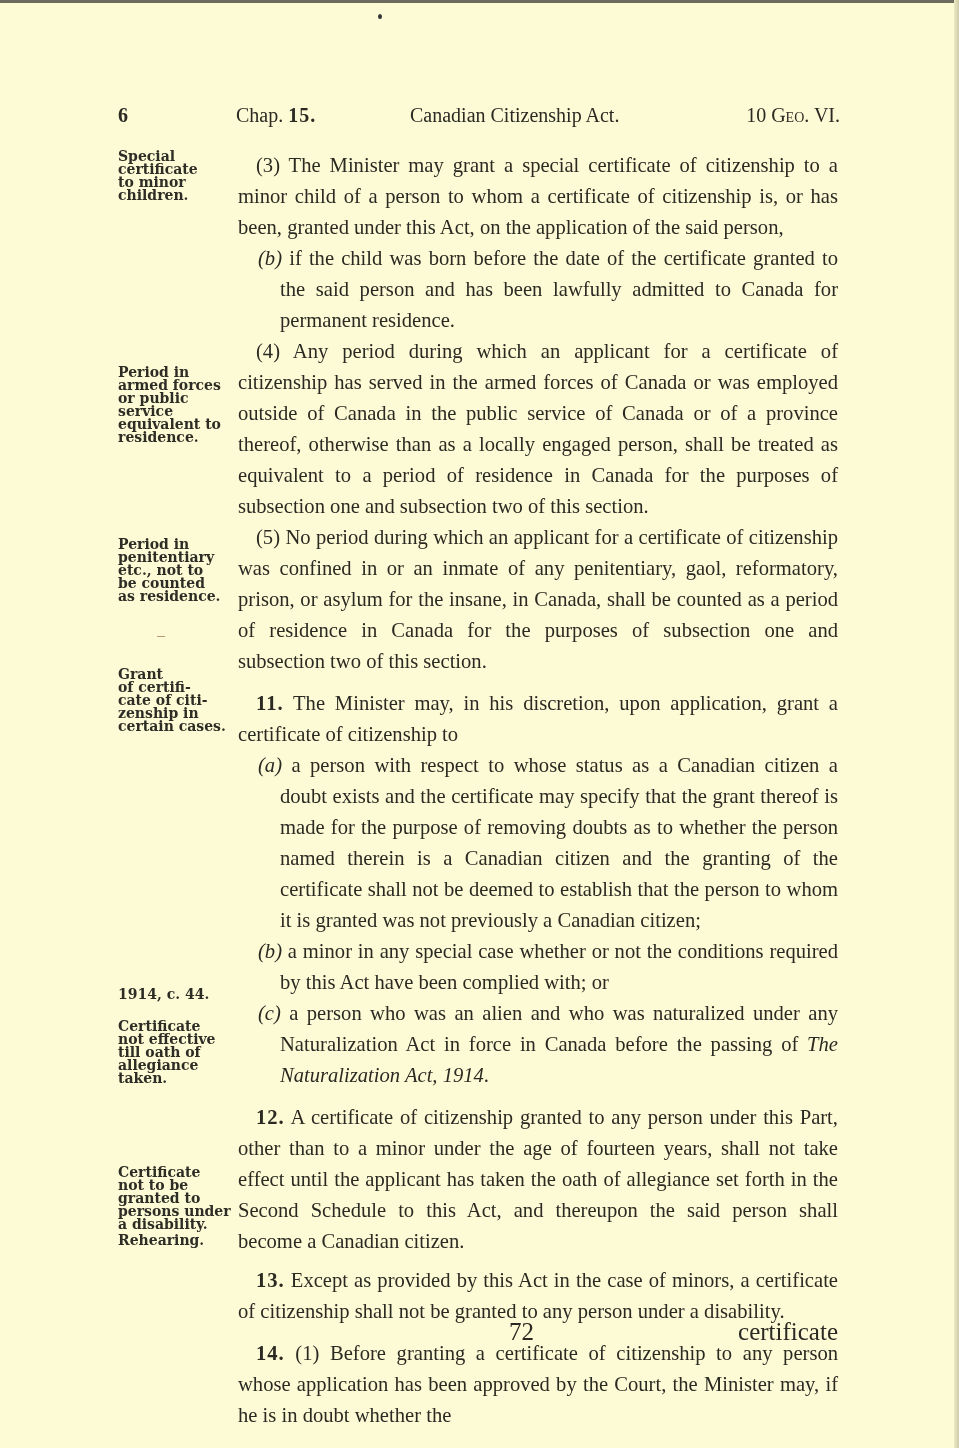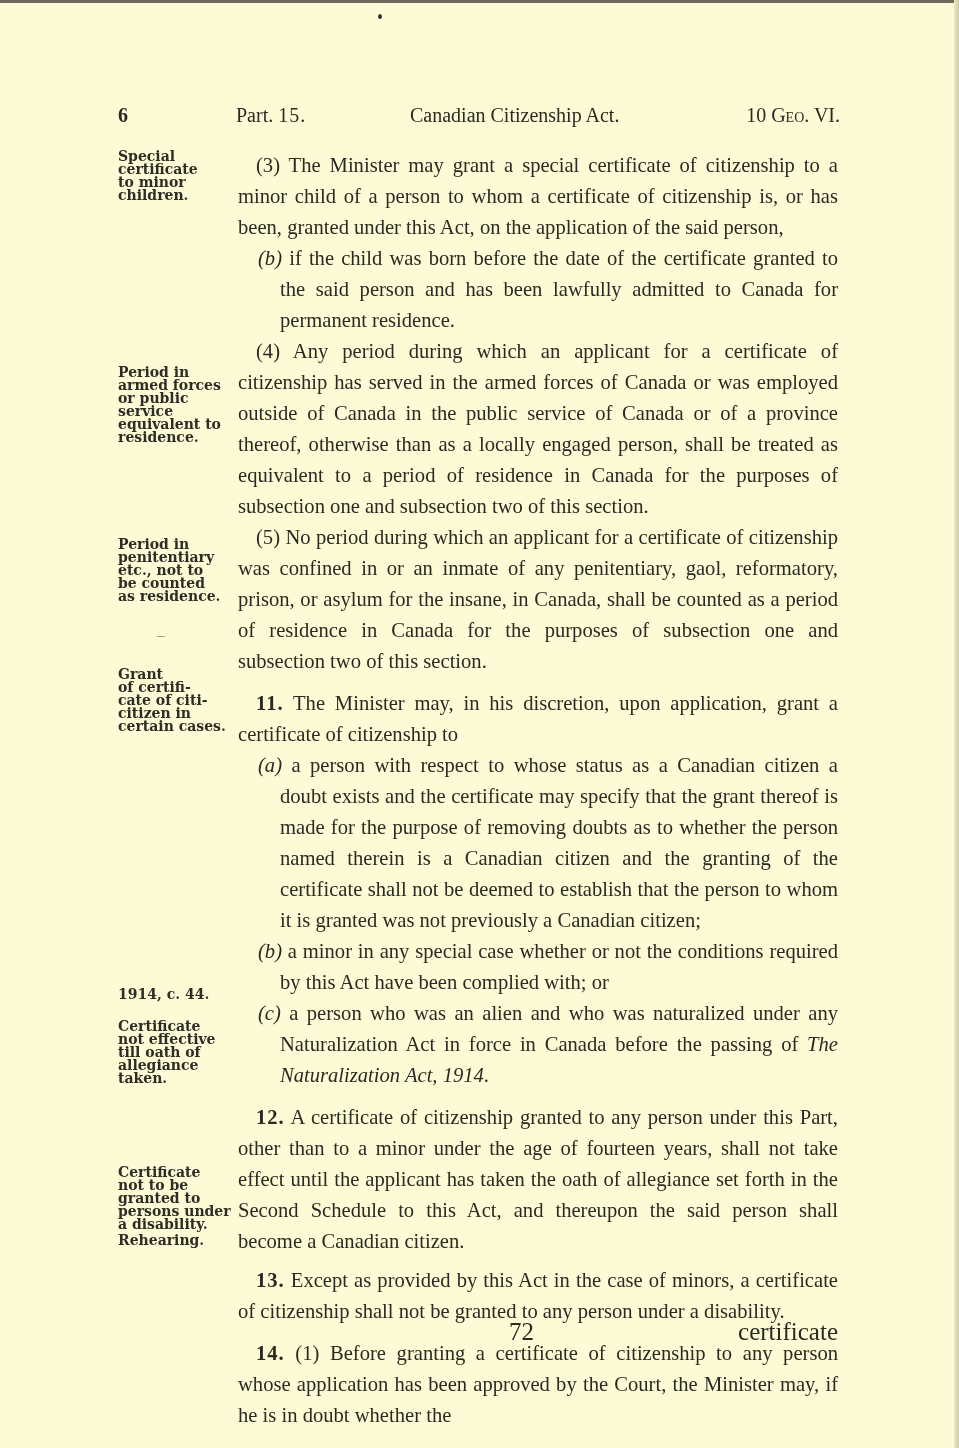--- a/index.html
+++ b/index.html
@@ -11,21 +11,21 @@
     color: #2b2a22;
   }
   .top-edge { position: absolute; left: 0; top: 0; width: 959px; height: 3px; background: #6b6a5c; }
   .right-edge { position: absolute; right: 0; top: 0; width: 5px; height: 1448px; background: linear-gradient(to right, #ece9c4, #cfcbaa); }
   .dot { position: absolute; left: 378px; top: 14px; width: 4px; height: 5px; border-radius: 50%; background: #333; }
 
   .header { position: absolute; top: 104px; left: 118px; width: 722px; height: 26px;
     font-family: "Liberation Serif", serif; font-size: 20px; color: #2b2a22; }
   .header .pg { position: absolute; left: 0; font-weight: bold; }
   .header .chap { position: absolute; left: 118px; }
-  .header .chap b { font-weight: normal; letter-spacing: 1px; text-align: center; }
+  .header .chap b { font-weight: bold; letter-spacing: 1px; text-align: center; }
   .header .title { position: absolute; left: 292px; }
   .header .reg { position: absolute; right: 0; font-variant: small-caps; }
 
   .margin { position: absolute; left: 118px; width: 115px;
     font-family: "DejaVu Serif", serif; font-weight: bold; font-size: 14px; line-height: 13px;
     color: #2e2d25; white-space: pre-line; }
 
   .body { position: absolute; left: 238px; width: 600px;
     font-family: "Liberation Serif", serif; font-size: 20.6px; line-height: 31px;
     color: #2b2a22; text-align: justify; }
@@ -44,21 +44,21 @@
 </style>
 </head>
 <body>
 
 <div class="top-edge"></div>
 <div class="right-edge"></div>
 <div class="dot"></div>
 
 <div class="header">
   <span class="pg">6</span>
-  <span class="chap"><span>Part.</span> <b>15.</b></span>
+  <span class="chap"><span>Chap.</span> <b>15.</b></span>
   <span class="title">Canadian Citizenship Act.</span>
   <span class="reg">10 Geo. VI.</span>
 </div>
 
 <div class="margin" style="top:150px">Special
 certificate
 to minor
 children.</div>
 <div class="margin" style="top:366px">Period in
 armed forces
@@ -68,21 +68,21 @@
 residence.</div>
 <div class="margin" style="top:538px">Period in
 penitentiary
 etc., not to
 be counted
 as residence.</div>
 <div class="tick"></div>
 <div class="margin" style="top:668px">Grant
 of certifi-
 cate of citi-
-citizen in
+zenship in
 certain cases.</div>
 <div class="margin" style="top:988px">1914, c. 44.</div>
 <div class="margin" style="top:1020px">Certificate
 not effective
 till oath of
 allegiance
 taken.</div>
 <div class="margin" style="top:1166px">Certificate
 not to be
 granted to

